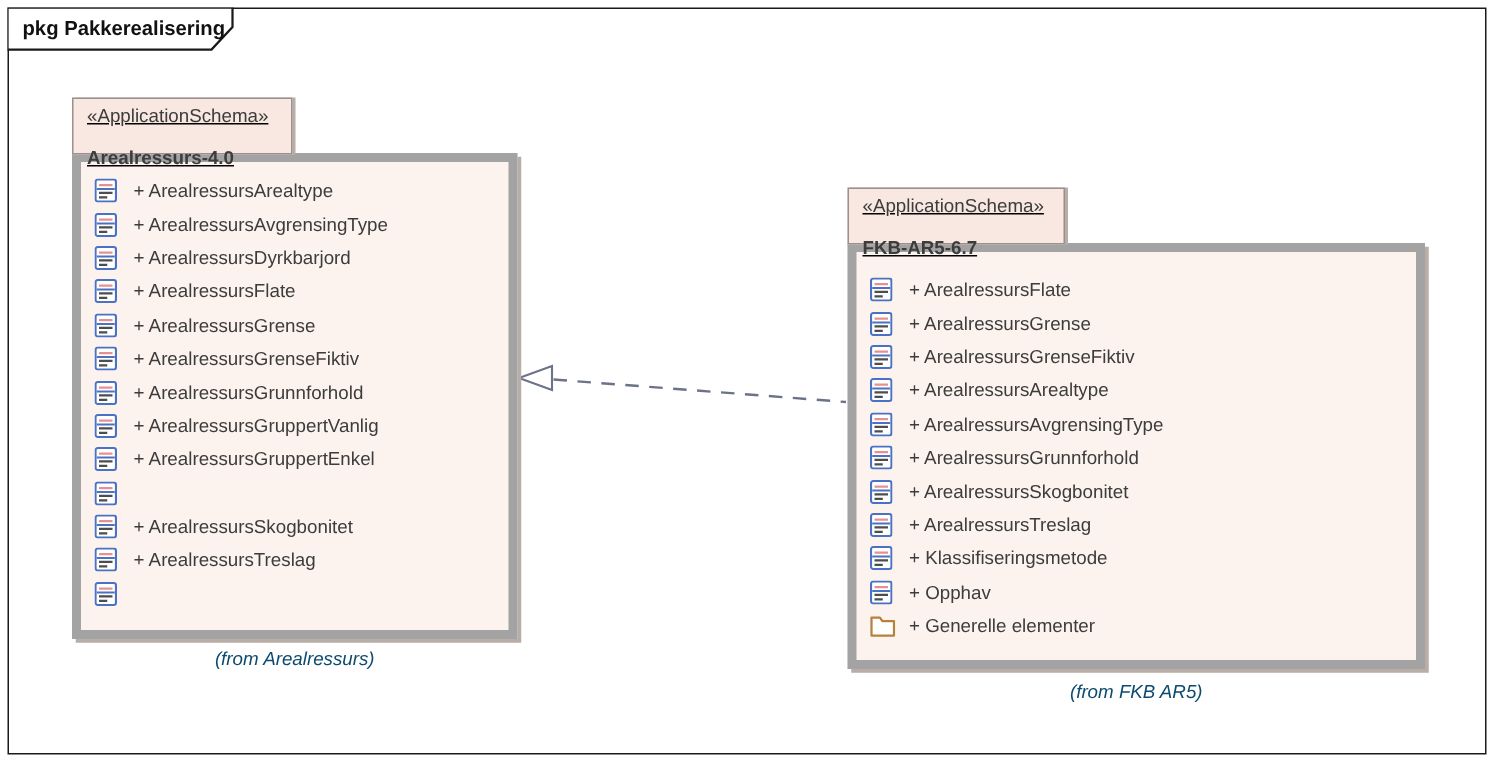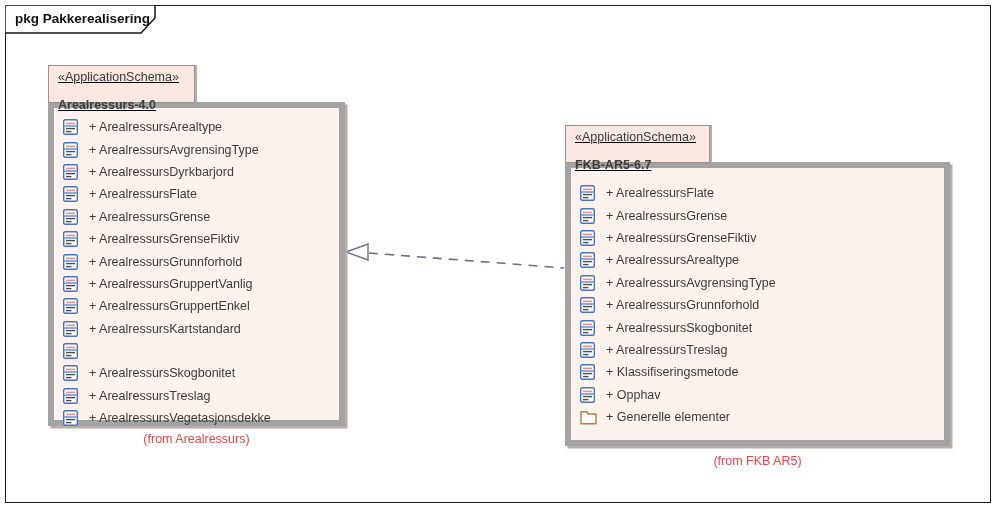--- a/index.html
+++ b/index.html
@@ -27,21 +27,21 @@
   }
   .pkg-body {
     position:absolute; box-sizing:border-box; z-index:2;
     background:#fcf3ee; border:6px solid #a3a3a3;
     box-shadow:2.5px 2.5px 0 #b9ada8;
   }
   .stereotype { font-size:12.5px; color:#3c3c3c; white-space:nowrap; }
   .pkg-name   { font-size:12.5px; font-weight:bold; color:#3c3c3c; margin-top:14px; white-space:nowrap; }
   .pkg-note {
     position:absolute; z-index:1; text-align:center;
-    font-size:12.5px; color:#ef4444;
+    font-style:italic; font-size:12.5px; color:#0c4a6e;
   }
   #left-tab   { left:48px;  top:65px;  width:147px; height:38px; }
   #left-body  { left:48px;  top:102px; width:297px; height:324px; padding:8px 4px 0 7px; }
   #left-note  { left:48px;  top:432px; width:297px; }
   #right-tab  { left:565px; top:125px; width:145px; height:38px; }
   #right-body { left:565px; top:162px; width:385px; height:284px; padding:14px 4px 0 7px; }
   #right-note { left:565px; top:454px; width:385px;text-align:center; }
   
   .pkg-row { display:flex; align-items:center; height:22.4px; }
   .row-icon { width:17px; height:16px; display:flex; align-items:center; margin:0 9px 0 2px; flex:none; }
@@ -179,32 +179,20 @@
     <div class="pkg-row">
       <span class="row-icon">
         <svg width="15" height="16" viewBox="0 0 15 16">
           <rect x="0.7" y="0.7" width="13.6" height="14.6" rx="1.5" fill="#ffffff" stroke="#4a72c4" stroke-width="1.4"></rect>
           <line x1="3" y1="4.4" x2="12" y2="4.4" stroke="#e89090" stroke-width="1.6"></line>
           <line x1="1.5" y1="7" x2="13.5" y2="7" stroke="#4a72c4" stroke-width="1.2"></line>
           <line x1="3" y1="9.6" x2="12" y2="9.6" stroke="#4d4d4d" stroke-width="1.4"></line>
           <line x1="3" y1="12.6" x2="8.5" y2="12.6" stroke="#4d4d4d" stroke-width="1.4"></line>
         </svg>
       </span>
-      <span class="row-label">+ ArealressursKartstandard</span>
-    </div>
-    <div class="pkg-row">
-      <span class="row-icon">
-        <svg width="15" height="16" viewBox="0 0 15 16">
-          <rect x="0.7" y="0.7" width="13.6" height="14.6" rx="1.5" fill="#ffffff" stroke="#4a72c4" stroke-width="1.4"></rect>
-          <line x1="3" y1="4.4" x2="12" y2="4.4" stroke="#e89090" stroke-width="1.6"></line>
-          <line x1="1.5" y1="7" x2="13.5" y2="7" stroke="#4a72c4" stroke-width="1.2"></line>
-          <line x1="3" y1="9.6" x2="12" y2="9.6" stroke="#4d4d4d" stroke-width="1.4"></line>
-          <line x1="3" y1="12.6" x2="8.5" y2="12.6" stroke="#4d4d4d" stroke-width="1.4"></line>
-        </svg>
-      </span>
     </div>
     <div class="pkg-row">
       <span class="row-icon">
         <svg width="15" height="16" viewBox="0 0 15 16">
           <rect x="0.7" y="0.7" width="13.6" height="14.6" rx="1.5" fill="#ffffff" stroke="#4a72c4" stroke-width="1.4"></rect>
           <line x1="3" y1="4.4" x2="12" y2="4.4" stroke="#e89090" stroke-width="1.6"></line>
           <line x1="1.5" y1="7" x2="13.5" y2="7" stroke="#4a72c4" stroke-width="1.2"></line>
           <line x1="3" y1="9.6" x2="12" y2="9.6" stroke="#4d4d4d" stroke-width="1.4"></line>
           <line x1="3" y1="12.6" x2="8.5" y2="12.6" stroke="#4d4d4d" stroke-width="1.4"></line>
         </svg>
@@ -226,21 +214,20 @@
     <div class="pkg-row">
       <span class="row-icon">
         <svg width="15" height="16" viewBox="0 0 15 16">
           <rect x="0.7" y="0.7" width="13.6" height="14.6" rx="1.5" fill="#ffffff" stroke="#4a72c4" stroke-width="1.4"></rect>
           <line x1="3" y1="4.4" x2="12" y2="4.4" stroke="#e89090" stroke-width="1.6"></line>
           <line x1="1.5" y1="7" x2="13.5" y2="7" stroke="#4a72c4" stroke-width="1.2"></line>
           <line x1="3" y1="9.6" x2="12" y2="9.6" stroke="#4d4d4d" stroke-width="1.4"></line>
           <line x1="3" y1="12.6" x2="8.5" y2="12.6" stroke="#4d4d4d" stroke-width="1.4"></line>
         </svg>
       </span>
-      <span class="row-label">+ ArealressursVegetasjonsdekke</span>
     </div>
   </div>
 <div class="pkg-note" id="left-note">(from Arealressurs)</div>
 
 <div class="pkg-tab" id="right-tab">
   <div class="stereotype">«ApplicationSchema»</div>
   <div class="pkg-name">FKB-AR5-6.7</div>
 </div>
 <div class="pkg-body" id="right-body">
     <div class="pkg-row">

